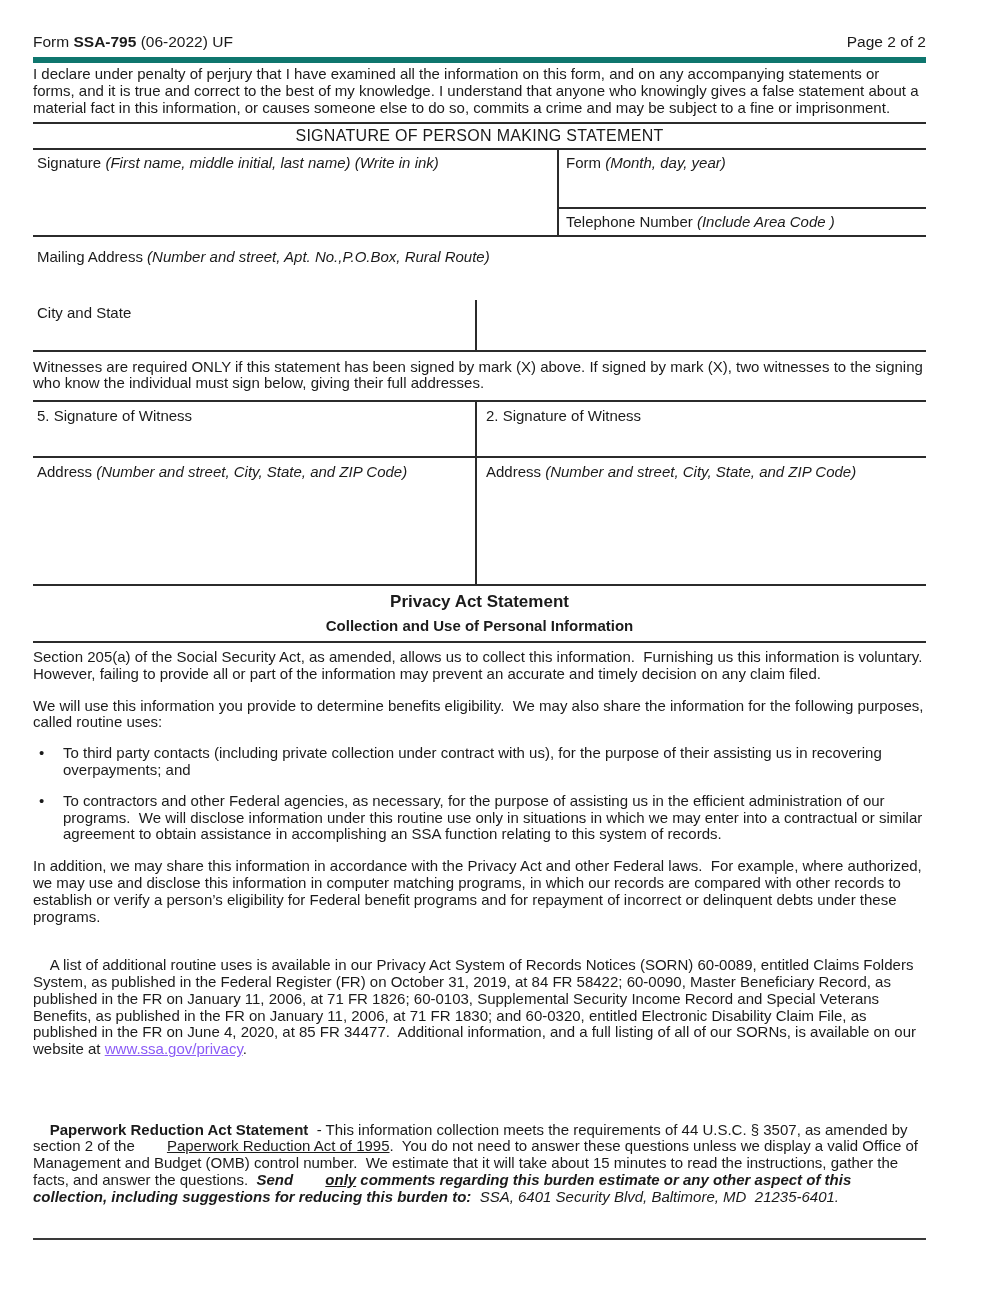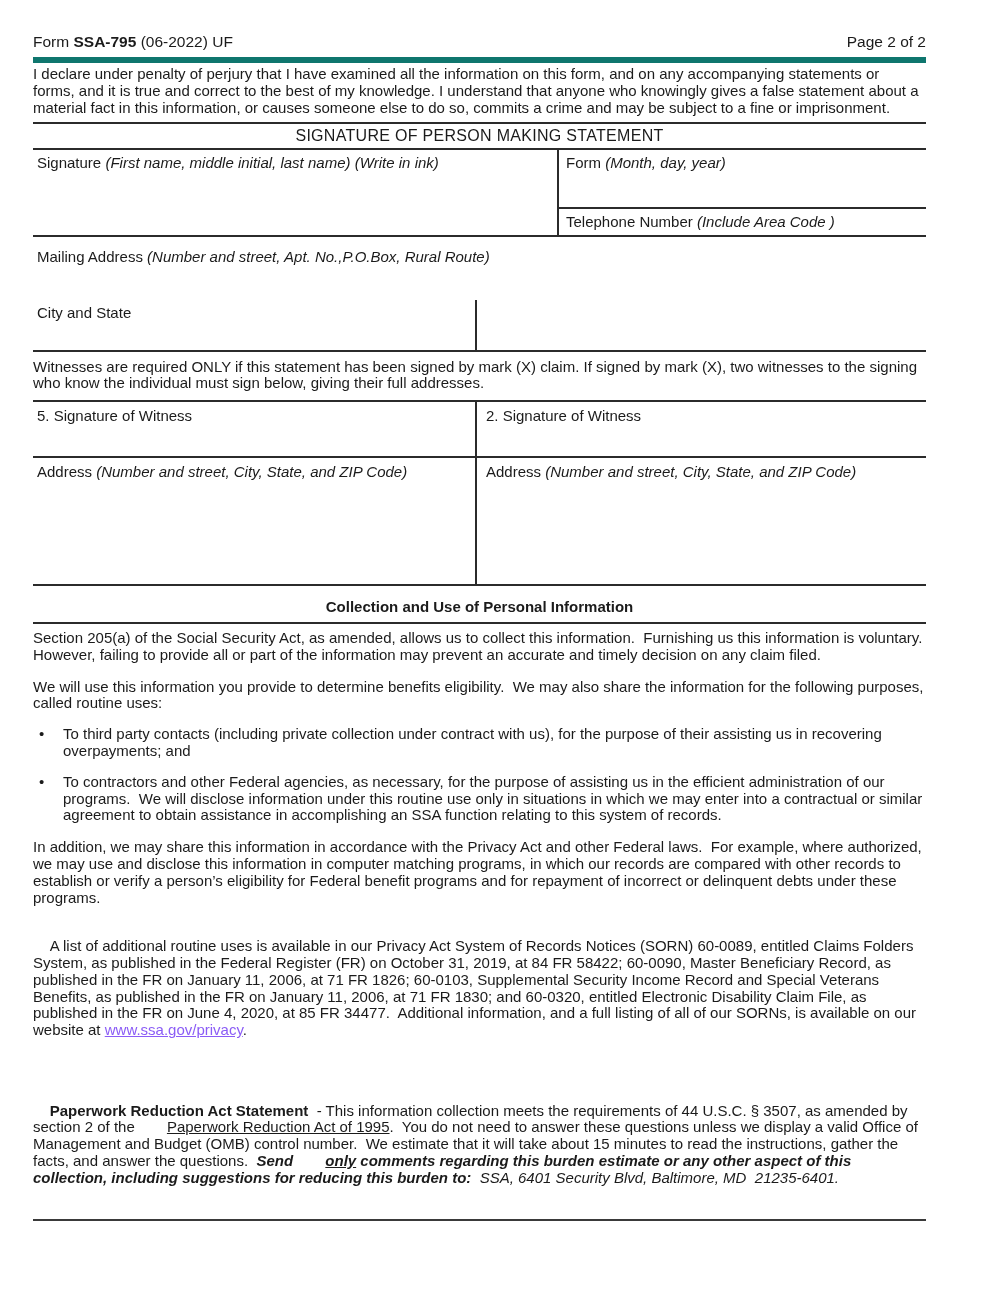--- a/index.html
+++ b/index.html
@@ -81,21 +81,21 @@
   <div class="mailing">
     <span>Mailing Address </span><span class="i">(Number and street, Apt. No.,P.O.Box, Rural Route)</span>
   </div>
 
   <div class="city-row">
     <div class="city-cell">
       <span>City and State</span>
     </div>
   </div>
 
-  <div class="wit-note">Witnesses are required ONLY if this statement has been signed by mark (X) claim. If signed by mark (X), two witnesses to the signing who know the individual must sign below, giving their full addresses.</div>
+  <div class="wit-note">Witnesses are required ONLY if this statement has been signed by mark (X) above. If signed by mark (X), two witnesses to the signing who know the individual must sign below, giving their full addresses.</div>
 
   <div class="wit-table">
     <div class="wit-row1">
       <div class="wit-cell-l">
         <span>5. Signature of Witness</span>
       </div>
       <div class="wit-cell-r">
         <span>2. Signature of Witness</span>
       </div>
     </div>
@@ -103,20 +103,21 @@
       <div class="wit-cell-l">
         <span>Address </span><span class="i">(Number and street, City, State, and ZIP Code)</span>
       </div>
       <div class="wit-cell-r">
         <span>Address </span><span class="i">(Number and street, City, State, and ZIP Code)</span>
       </div>
     </div>
   </div>
 
   <div class="pa-head">
+    <div class="pa-title">Privacy Act Statement</div>
     <div class="pa-sub">Collection and Use of Personal Information</div>
   </div>
 
   <div class="para first">Section 205(a) of the Social Security Act, as amended, allows us to collect this information.  Furnishing us this information is voluntary.  However, failing to provide all or part of the information may prevent an accurate and timely decision on any claim filed.</div>
   <div class="para">We will use this information you provide to determine benefits eligibility.  We may also share the information for the following purposes, called routine uses:</div>
 
   <div class="bullet">
     <div class="dot">•</div>
     <div class="btext">To third party contacts (including private collection under contract with us), for the purpose of their assisting us in recovering overpayments; and</div>
   </div>

